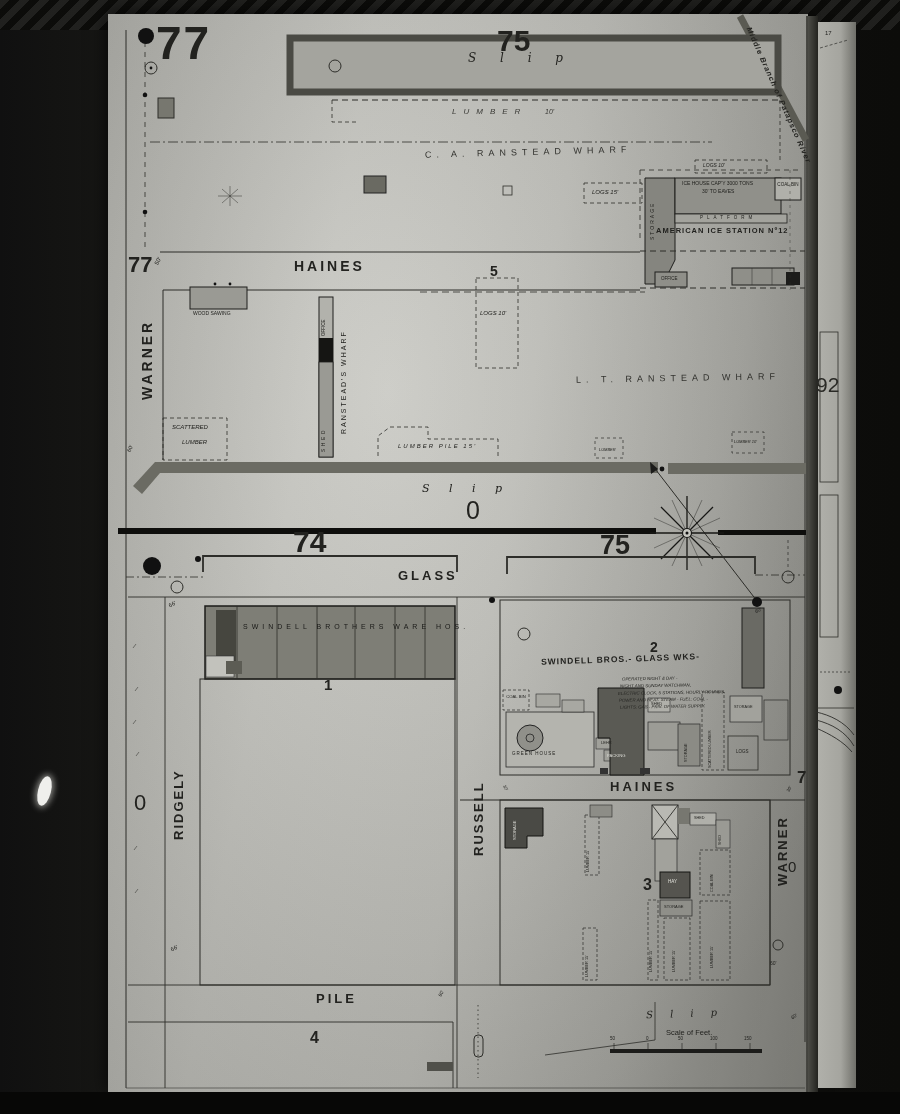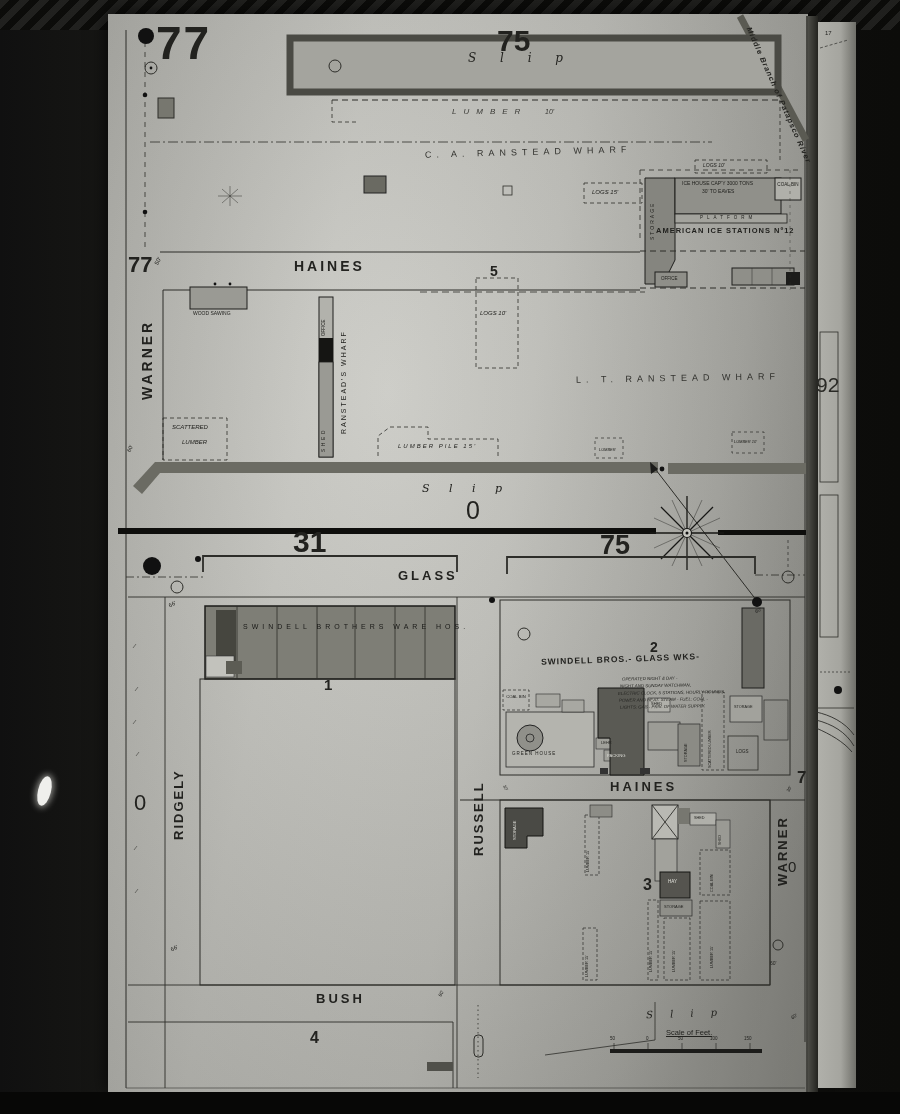--- a/index.html
+++ b/index.html
@@ -213,21 +213,21 @@
   <div class="lbl b" style="left:497px;top:26px;font-size:30px;">75</div>
   <div class="lbl ser" style="left:468px;top:52px;font-size:12px;letter-spacing:10px;">S l i p</div>
   <div class="lbl i" style="left:452px;top:108px;font-size:8px;letter-spacing:7px;color:#3a3a36;">LUMBER</div>
   <div class="lbl i" style="left:545px;top:108px;font-size:7px;color:#3a3a36;">10'</div>
   <div class="lbl" style="left:425px;top:148px;font-size:9px;letter-spacing:5px;transform:rotate(-1.5deg);color:#33332f;">C. A. RANSTEAD WHARF</div>
   <div class="lbl i" style="left:592px;top:189px;font-size:6px;">LOGS 15'</div>
   <div class="lbl" style="left:682px;top:181px;font-size:5px;">ICE HOUSE CAP'Y 3000 TONS</div>
   <div class="lbl" style="left:702px;top:189px;font-size:5px;">30' TO EAVES</div>
   <div class="lbl" style="left:777px;top:182px;font-size:4.6px;width:22px;white-space:normal;text-align:center;line-height:1.2;">COAL BIN</div>
   <div class="lbl" style="left:700px;top:216px;font-size:4.5px;letter-spacing:4px;">PLATFORM</div>
-  <div class="lbl b" style="left:656px;top:227px;font-size:7.5px;letter-spacing:1px;">AMERICAN ICE STATIONS Nº12</div>
+  <div class="lbl b" style="left:656px;top:227px;font-size:7.5px;letter-spacing:1px;">AMERICAN ICE STATION Nº12</div>
   <div class="lbl v" style="left:650px;top:240px;font-size:5px;letter-spacing:2px;">STORAGE</div>
   <div class="lbl" style="left:661px;top:277px;font-size:4.5px;">OFFICE</div>
   <div class="lbl i" style="left:703px;top:163px;font-size:5px;">LOGS 10'</div>
   <div class="lbl b" style="left:128px;top:254px;font-size:22px;">77</div>
   <div class="lbl" style="left:154px;top:258px;font-size:6px;transform:rotate(-60deg);">50'</div>
   <div class="lbl b" style="left:294px;top:259px;font-size:14px;letter-spacing:3px;">HAINES</div>
   <div class="lbl b" style="left:490px;top:264px;font-size:14px;">5</div>
   <div class="lbl b v" style="left:140px;top:400px;font-size:14px;letter-spacing:3px;">WARNER</div>
   <div class="lbl" style="left:193px;top:311px;font-size:5px;">WOOD SAWING</div>
   <div class="lbl v" style="left:322px;top:336px;font-size:4.5px;">OFFICE</div>
@@ -237,21 +237,21 @@
   <div class="lbl" style="left:576px;top:374px;font-size:9px;letter-spacing:5px;transform:rotate(-1deg);color:#33332f;">L. T. RANSTEAD WHARF</div>
   <div class="lbl i" style="left:172px;top:424px;font-size:6px;">SCATTERED</div>
   <div class="lbl i" style="left:182px;top:439px;font-size:6px;">LUMBER</div>
   <div class="lbl i" style="left:398px;top:443px;font-size:6px;letter-spacing:2px;">LUMBER PILE 15'</div>
   <div class="lbl i" style="left:599px;top:448px;font-size:4px;">LUMBER</div>
   <div class="lbl i" style="left:734px;top:440px;font-size:4px;">LUMBER 10'</div>
   <div class="lbl" style="left:127px;top:446px;font-size:5.5px;transform:rotate(-65deg);">60'</div>
 
   <div class="lbl ser" style="left:422px;top:483px;font-size:11px;letter-spacing:8px;">S l i p</div>
   <div class="lbl" style="left:466px;top:498px;font-size:25px;">0</div>
-  <div class="lbl b" style="left:293px;top:527px;font-size:30px;">31</div>
+  <div class="lbl b" style="left:293px;top:527px;font-size:30px;">74</div>
   <div class="lbl b" style="left:600px;top:532px;font-size:27px;">75</div>
   <div class="lbl b" style="left:398px;top:569px;font-size:13px;letter-spacing:3px;">GLASS</div>
 
   <div class="lbl" style="left:243px;top:623px;font-size:7px;letter-spacing:4px;color:#191917;">SWINDELL BROTHERS WARE HOS.</div>
   <div class="lbl b" style="left:324px;top:677px;font-size:15px;">1</div>
   <div class="lbl" style="left:169px;top:602px;font-size:5.5px;transform:rotate(-25deg);">66'</div>
   <div class="lbl" style="left:171px;top:946px;font-size:5.5px;transform:rotate(-25deg);">66'</div>
   <div class="lbl b v" style="left:172px;top:840px;font-size:13px;letter-spacing:2px;">RIDGELY</div>
   <div class="lbl" style="left:134px;top:792px;font-size:22px;">0</div>
 
@@ -286,25 +286,25 @@
   <div class="lbl v" style="left:719px;top:845px;font-size:3.6px;">SHED</div>
   <div class="lbl v" style="left:711px;top:892px;font-size:3.8px;">COAL BIN</div>
   <div class="lbl b" style="left:643px;top:877px;font-size:16px;">3</div>
   <div class="lbl" style="left:668px;top:880px;font-size:4.5px;color:#e2e2dc;">HAY</div>
   <div class="lbl" style="left:664px;top:905px;font-size:4px;">STORAGE</div>
   <div class="lbl v" style="left:586px;top:977px;font-size:3.8px;">LUMBER 15'</div>
   <div class="lbl v" style="left:650px;top:972px;font-size:3.8px;">LUMBER 15'</div>
   <div class="lbl v" style="left:673px;top:972px;font-size:3.8px;">LUMBER 15'</div>
   <div class="lbl v" style="left:711px;top:968px;font-size:3.8px;">LUMBER 15'</div>
   <div class="lbl" style="left:770px;top:961px;font-size:5px;">60'</div>
-  <div class="lbl b" style="left:316px;top:992px;font-size:13px;letter-spacing:3px;">BUSH</div>
+  <div class="lbl b" style="left:316px;top:992px;font-size:13px;letter-spacing:3px;">PILE</div>
   <div class="lbl b" style="left:310px;top:1030px;font-size:16px;">4</div>
   <div class="lbl" style="left:438px;top:991px;font-size:5px;transform:rotate(-65deg);">60'</div>
   <div class="lbl ser" style="left:646px;top:1009px;font-size:10px;letter-spacing:7px;transform:rotate(-2deg);">S l i p</div>
-  <div class="lbl" style="left:666px;top:1029px;font-size:7.5px;text-decoration:underline;">Scale of Feet.</div>
+  <div class="lbl" style="left:666px;top:1029px;font-size:7.5px;">Scale of Feet.</div>
   <div class="lbl" style="left:610px;top:1037px;font-size:4.5px;">50</div>
   <div class="lbl" style="left:646px;top:1037px;font-size:4.5px;">0</div>
   <div class="lbl" style="left:678px;top:1037px;font-size:4.5px;">50</div>
   <div class="lbl" style="left:710px;top:1037px;font-size:4.5px;">100</div>
   <div class="lbl" style="left:744px;top:1037px;font-size:4.5px;">150</div>
   <div class="lbl" style="left:791px;top:1014px;font-size:5px;transform:rotate(-30deg);">60'</div>
 
   <div class="lbl" style="left:816px;top:374px;font-size:21px;color:#2a2a26;">92</div>
   <div class="lbl" style="left:825px;top:30px;font-size:6px;">17</div>
   <div class="lbl b i" style="left:752px;top:26px;font-size:7.5px;letter-spacing:1px;transform:rotate(66deg);transform-origin:0 0;">Middle Branch of Patapsco River</div>

